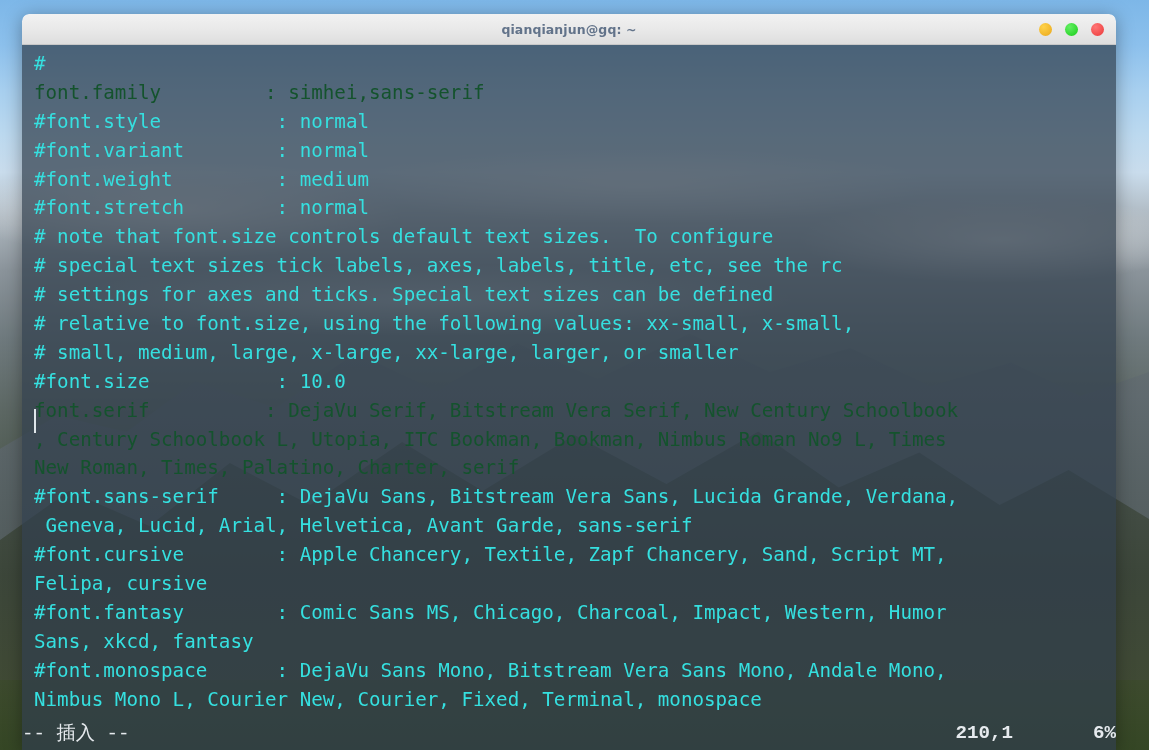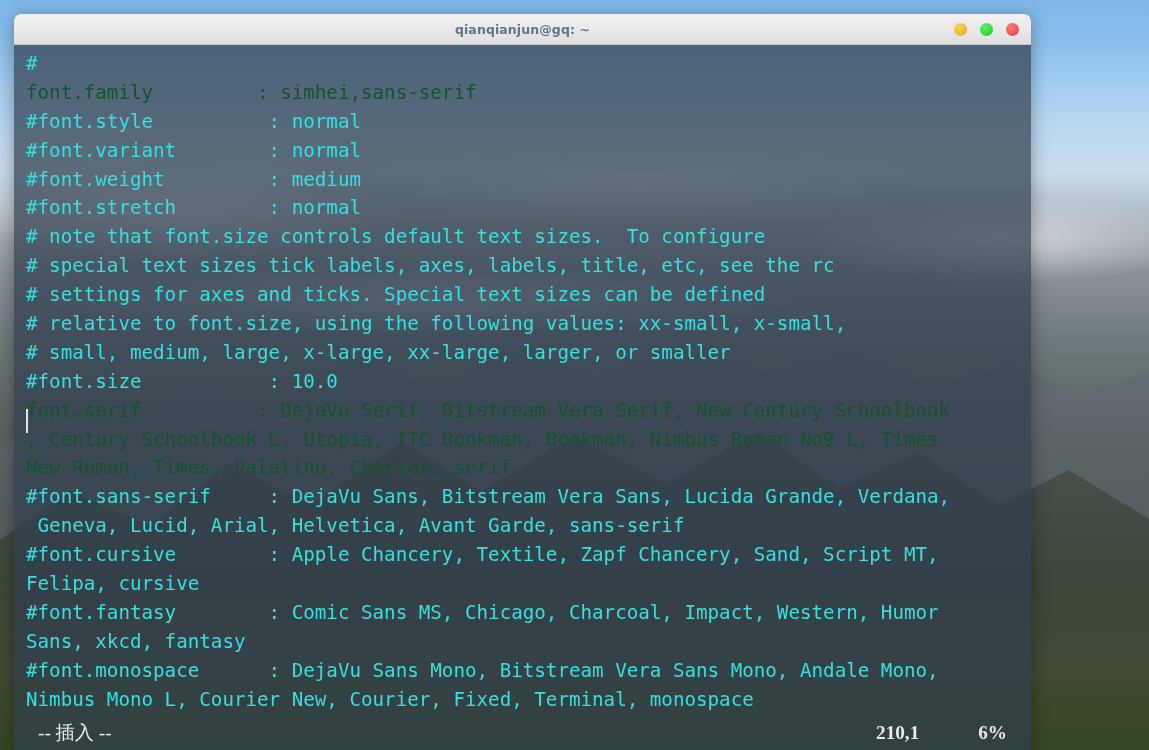--- a/index.html
+++ b/index.html
@@ -60,22 +60,22 @@
   }
   
   #forest {
     position: absolute; left: 0; bottom: 0; width: 1149px; height: 70px;
     background: linear-gradient(to bottom, rgba(58,74,40,.55), rgba(52,70,36,.95));
   }
 
   
   #window {
     position: absolute;
-    left: 14px; top: 14px;
-    width: 1017px; height: 736px;
+    left: 22px; top: 14px;
+    width: 1094px; height: 736px;
     border-radius: 7px 7px 0 0;
     overflow: hidden;
     box-shadow: 0 3px 18px rgba(0,0,0,.35);
   }
 
   
   #titlebar {
     position: relative;
     height: 31px;
     background: linear-gradient(to bottom, #f2f2f2 0%, #e8e8e8 55%, #dedede 100%);
@@ -137,29 +137,29 @@
     background: #dfe6ea;
   }
 
   
   #statusline {
     position: absolute;
     left: 0; right: 0; bottom: 0;
     height: 34px;
     display: flex;
     align-items: center;
-    font-family: Liberation Serif, serif;
+    font-family: Liberation Mono, monospace;
     font-size: 19.2px;
     color: #e6eaee;
-    padding: 0 24px;
+    padding: 0 0;
     white-space: pre;
   }
   #status-mode { flex: 0 0 auto; }
   #status-spacer { flex: 1 1 auto; }
-  #status-pos { flex: 0 0 auto; margin-right: 59px; font-weight: bold; }
+  #status-pos { flex: 0 0 auto; margin-right: 80px; font-weight: bold; }
   #status-pct { flex: 0 0 auto; font-weight: bold; }
 
   
   #watermark {
     position: absolute;
     right: 6px;
     bottom: 8px;
     font-family: "DejaVu Sans", sans-serif;
     font-size: 17px;
     color: rgba(250,250,250,.82);

